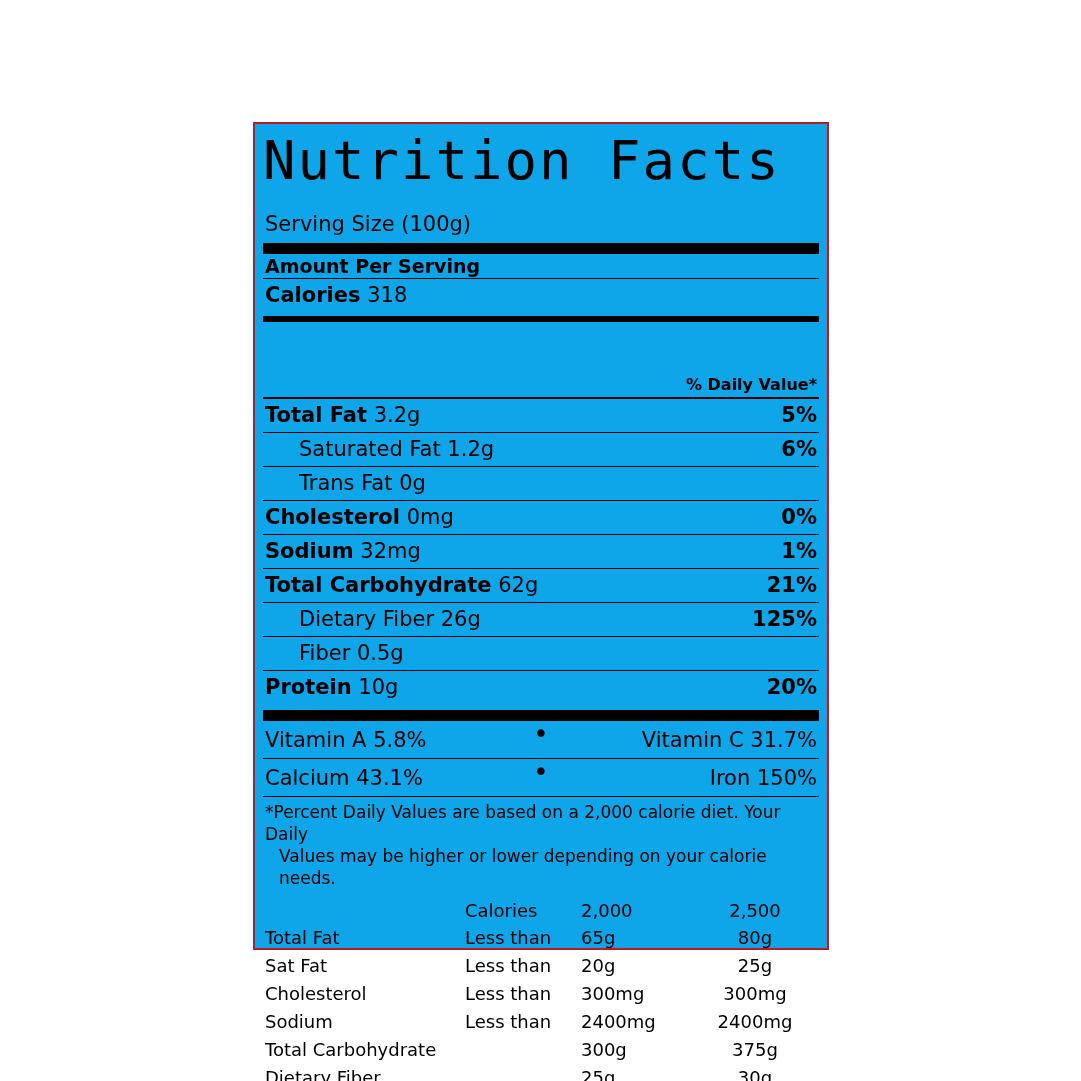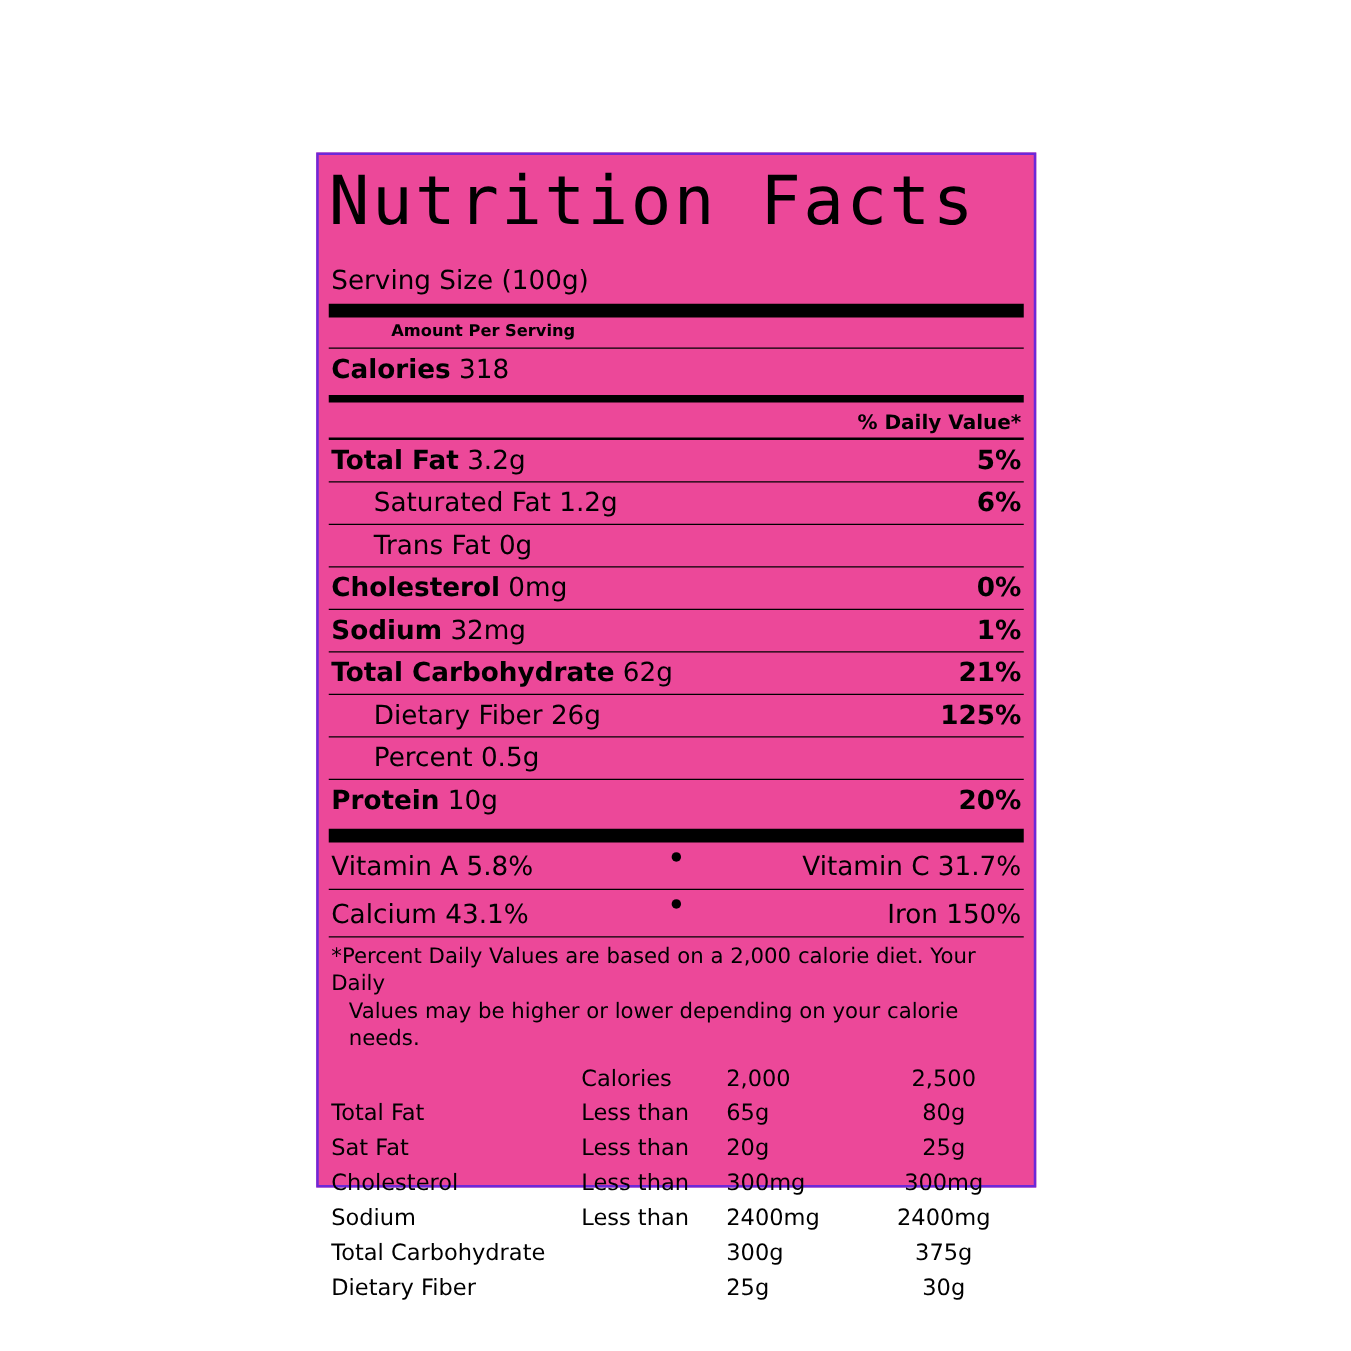--- a/index.html
+++ b/index.html
@@ -13,23 +13,23 @@
     font-family: "DejaVu Sans", sans-serif;
     color: #000000;
     position: relative;
   }
   #label {
     position: absolute;
     left: 253px;
     top: 122px;
     width: 576px;
     height: 828px;
-    border: 2px solid #6d28d9;
+    border: 2px solid #b91c1c;
     box-sizing: border-box;
-    background: #ec4899;
+    background: #0ea5e9;
     padding: 0 8px;
   }
   .inner {
     width: 100%;
     position: relative;
   }
 
   .title {
     font-family: "DejaVu Sans Mono", monospace;
     font-size: 54px;
@@ -67,35 +67,35 @@
 
   .row {
     display: flex;
     justify-content: space-between;
     align-items: baseline;
     font-size: 21px;
     line-height: 27px;
     padding: 3px 2px 3px 2px;
   }
   .row.small {
-    font-size: 13px;
+    font-size: 19px;
     line-height: 20px;
     font-weight: bold;
     padding: 2px 2px;
-    margin-left: 48px;
   }
   .row .name b { font-weight: bold; }
   .row .val { font-weight: bold; font-size: 21px; }
   .indent { padding-left: 36px; }
   .dv-row {
     display: flex;
     justify-content: flex-end;
     font-size: 16px;
     font-weight: bold;
     padding: 6px 2px 3px 0;
+    margin-top: 47px;
   }
 
   .vitamins {
     position: relative;
   }
   .vit-row {
     display: flex;
     justify-content: space-between;
     font-size: 21px;
     line-height: 30px;
@@ -203,21 +203,21 @@
     </div>
     <div class="rule"></div>
 
     <div class="row indent">
       <span class="name"><span>Dietary Fiber</span>&nbsp;<span>26g</span></span>
       <span class="val">125%</span>
     </div>
     <div class="rule"></div>
 
     <div class="row indent">
-      <span class="name"><span>Percent</span>&nbsp;<span>0.5g</span></span>
+      <span class="name"><span>Fiber</span>&nbsp;<span>0.5g</span></span>
       <span class="val"></span>
     </div>
     <div class="rule"></div>
 
     <div class="row">
       <span class="name"><b>Protein</b>&nbsp;<span>10g</span></span>
       <span class="val">20%</span>
     </div>
 
     <div class="bar-thick"></div>

